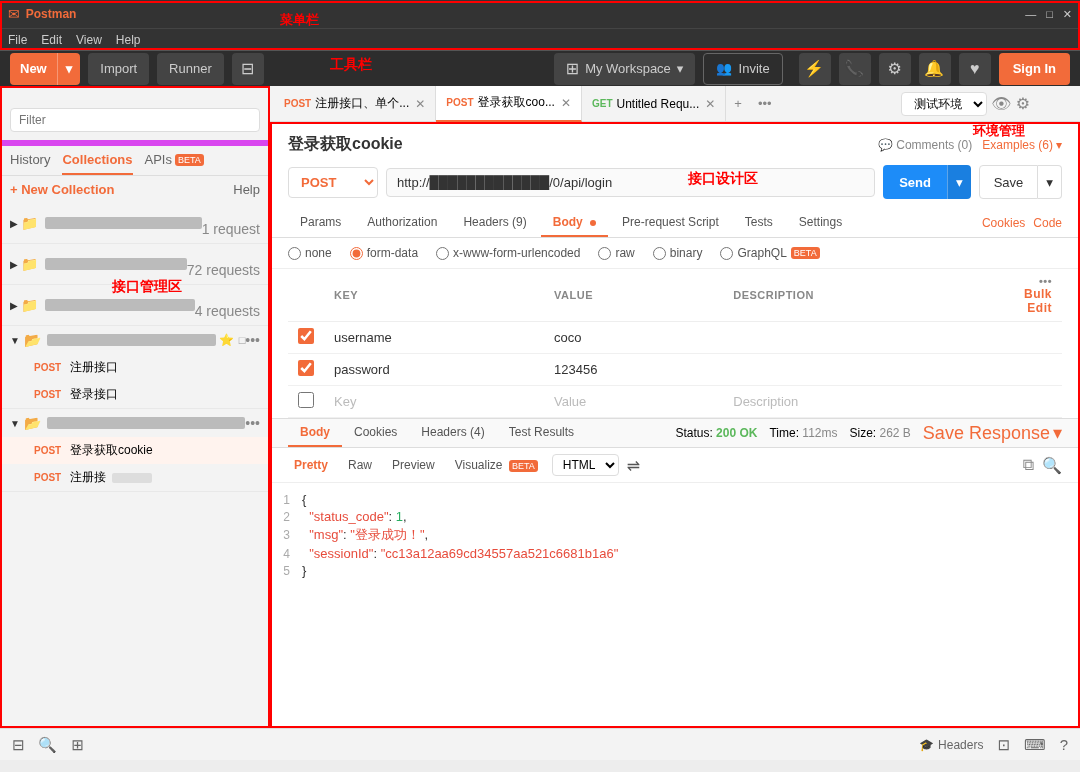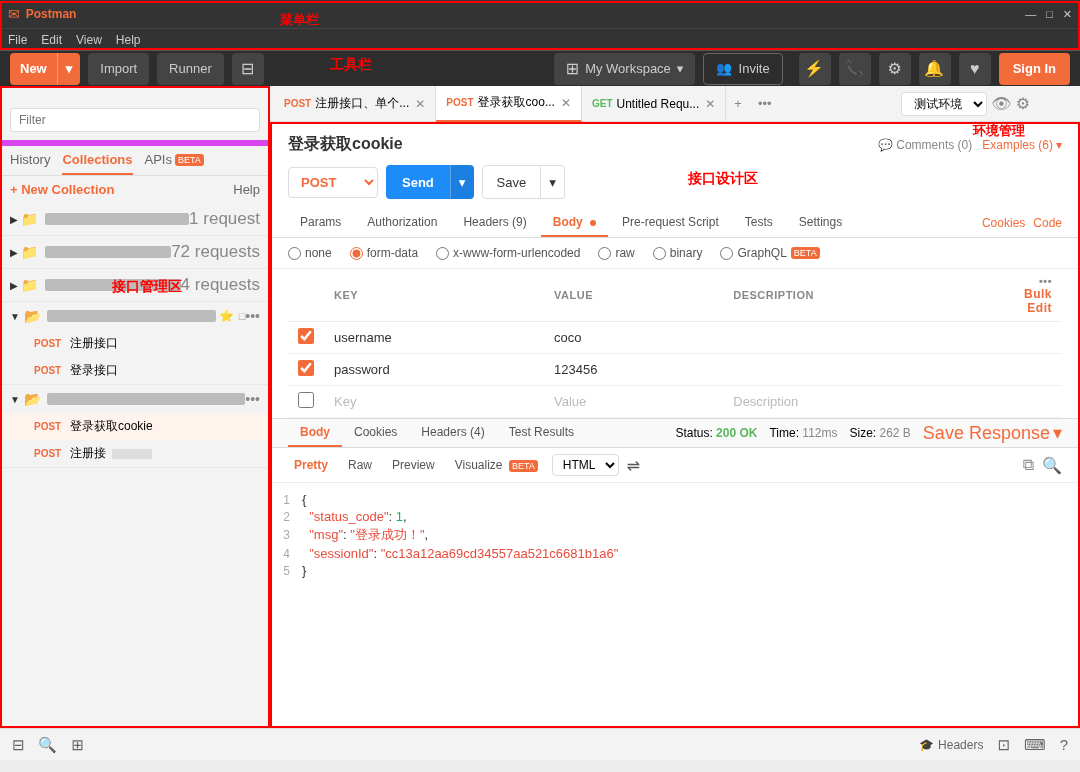--- a/index.html
+++ b/index.html
@@ -226,21 +226,21 @@
       font-size: 12px;
       color: #333;
     }
     .coll-icon { margin-right: 6px; font-size: 14px; }
     .coll-name-blurred {
       background: #ccc;
       border-radius: 2px;
       color: transparent;
       font-size: 12px;
     }
-    .coll-count { font-size: 17px; color: #888; }
+    .coll-count { font-size: 14px; color: #888; margin-top: 12px; }
     .coll-more { color: #888; font-size: 14px; cursor: pointer; }
 
     .request-item {
       display: flex;
       align-items: center;
       padding: 5px 8px 5px 32px;
       cursor: pointer;
       font-size: 12px;
     }
     .request-item.active { background: #fff3ee; }
@@ -772,20 +772,21 @@
             <span>Examples (6)</span>
             <span>▾</span>
           </span>
         </div>
       </div>
 
       <div class="url-bar" style="position:relative;">
         <select class="method-select">
           <option>POST</option>
         </select>
+        <input class="url-input" type="text" value="http://█████████████/0/api/login" style="">
         <div style="display:flex;">
           <button class="send-btn">Send</button>
           <button class="send-arrow">▾</button>
         </div>
         <div style="display:flex;">
           <button class="save-btn">Save</button>
           <button class="save-arrow">▾</button>
         </div>
         <div style="position:absolute;top:5px;left:50%;transform:translateX(-50%);color:red;font-weight:bold;font-size:14px;pointer-events:none;margin-left:48px;">接口设计区</div>
       </div>

